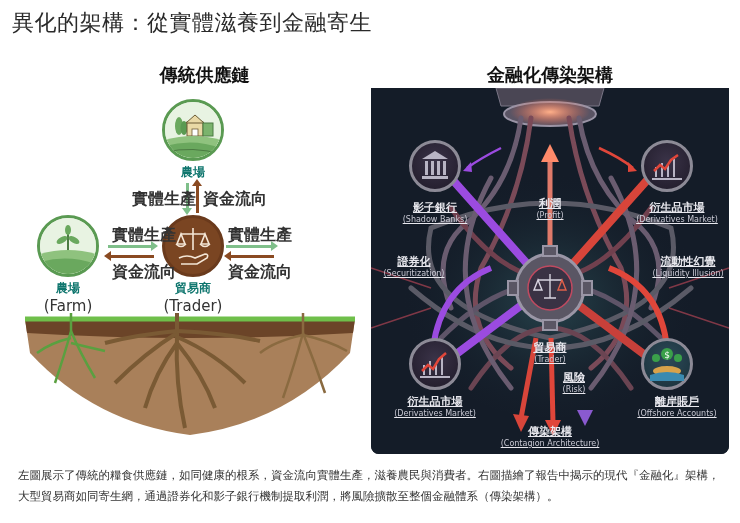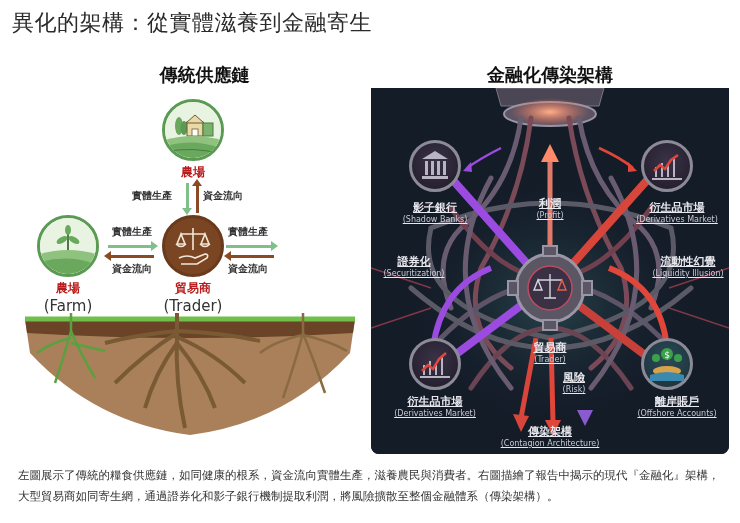--- a/index.html
+++ b/index.html
@@ -8,28 +8,28 @@
 
   .page-title { position: absolute; left: 12px; top: 8px; font-size: 22px; color: #2a2a2a; letter-spacing: 0.5px; white-space: nowrap; }
 
   
   .left-panel { position: absolute; left: 20px; top: 55px; width: 345px; height: 400px; }
   .panel-title { position: absolute; font-size: 18px; font-weight: bold; color: #111; white-space: nowrap; }
   .left-panel .panel-title { left: 12px; width: 345px; text-align: center; top: 8px; }
 
   .node { position: absolute; text-align: center; }
   .node .circle { border-radius: 50%; margin: 0 auto; position: relative; overflow: hidden; }
-  .node .label-zh { font-size: 12px; font-weight: bold; color: #b91c1c; margin-top: 3px; white-space: nowrap; }
+  .node .label-zh { font-size: 12px; font-weight: bold; color: #0f766e; margin-top: 3px; white-space: nowrap; }
   .node .label-en { font-size: 15px; color: #333; white-space: nowrap; }
 
   .c-farm { width: 62px; height: 62px; background: #e8f3e2; border: 3px solid #5a9a52; }
   .c-trader { width: 62px; height: 62px; background: #7a4522; border: 3px solid #6a3a1c; }
   .c-consumer { width: 62px; height: 62px; background: #f2dcb6; border: 3px solid #8a5a2e; }
 
-  .flow-label { position: absolute; font-size: 10px; font-weight: bold; color: #333; white-space: nowrap; font-family: Liberation Mono, monospace; }
+  .flow-label { position: absolute; font-size: 16px; font-weight: bold; color: #333; white-space: nowrap; font-family: Liberation Mono, monospace; }
   .arrow-h { position: absolute; height: 3px; }
   .arrow-h.green { background: #7fbf8a; }
   .arrow-h.brown { background: #8a4a22; }
   .arrow-h.right::after { content: ""; position: absolute; right: -6px; top: -4px; border-left: 7px solid #7fbf8a; border-top: 5px solid transparent; border-bottom: 5px solid transparent; }
   .arrow-h.left::before { content: ""; position: absolute; left: -6px; top: -4px; border-right: 7px solid #8a4a22; border-top: 5px solid transparent; border-bottom: 5px solid transparent; }
   .arrow-v { position: absolute; width: 3px; }
   .arrow-v.green { background: #7fbf8a; }
   .arrow-v.brown { background: #8a4a22; }
   .arrow-v.down::after { content: ""; position: absolute; bottom: -6px; left: -4px; border-top: 7px solid #7fbf8a; border-left: 5px solid transparent; border-right: 5px solid transparent; }
   .arrow-v.up::before { content: ""; position: absolute; top: -6px; left: -4px; border-bottom: 7px solid #8a4a22; border-left: 5px solid transparent; border-right: 5px solid transparent; }

